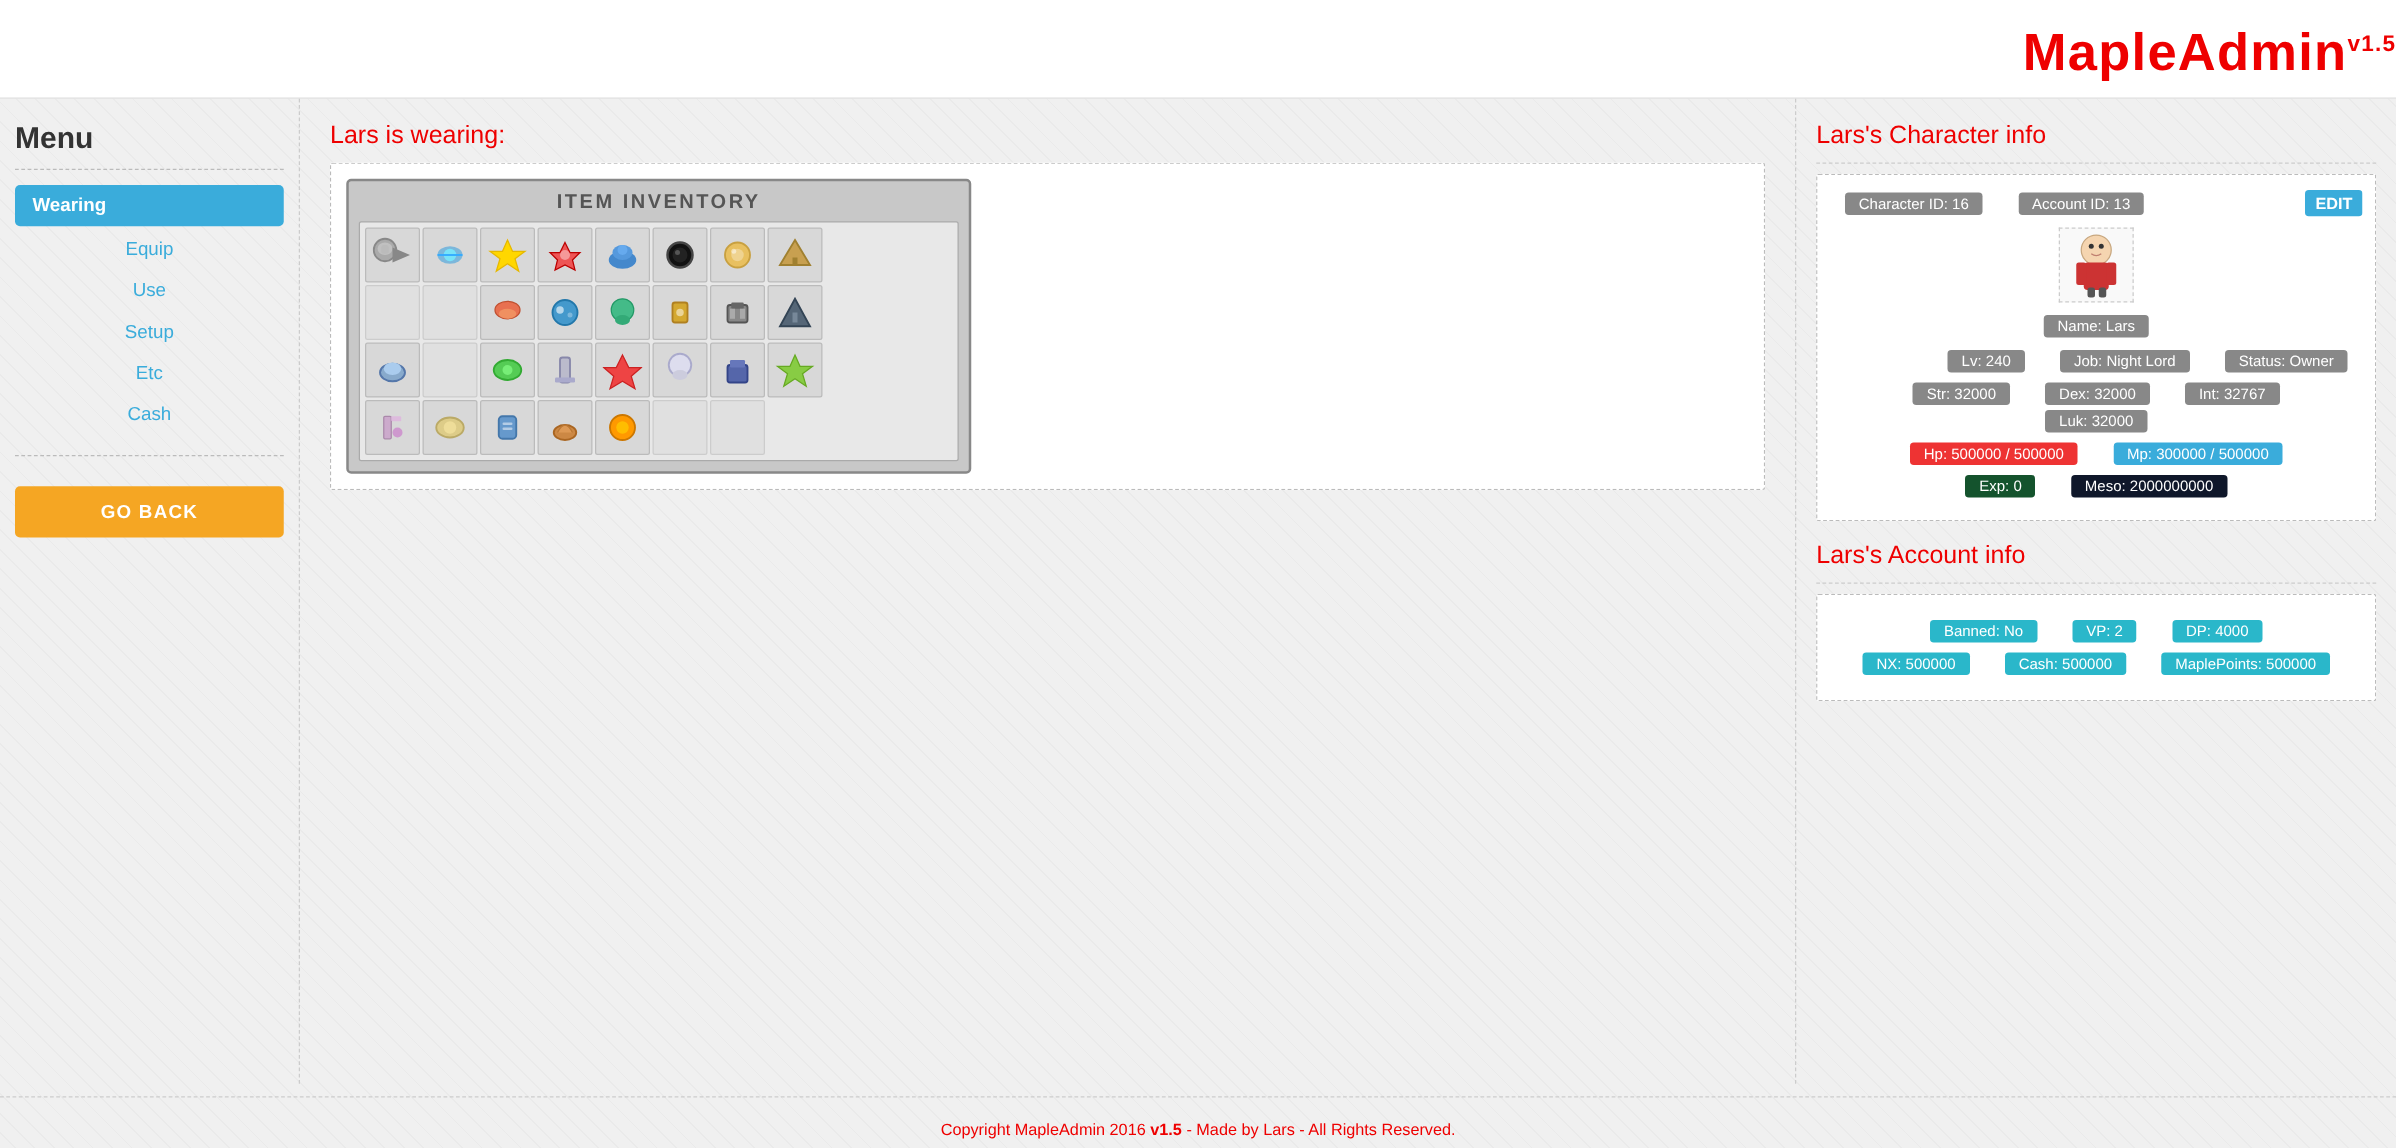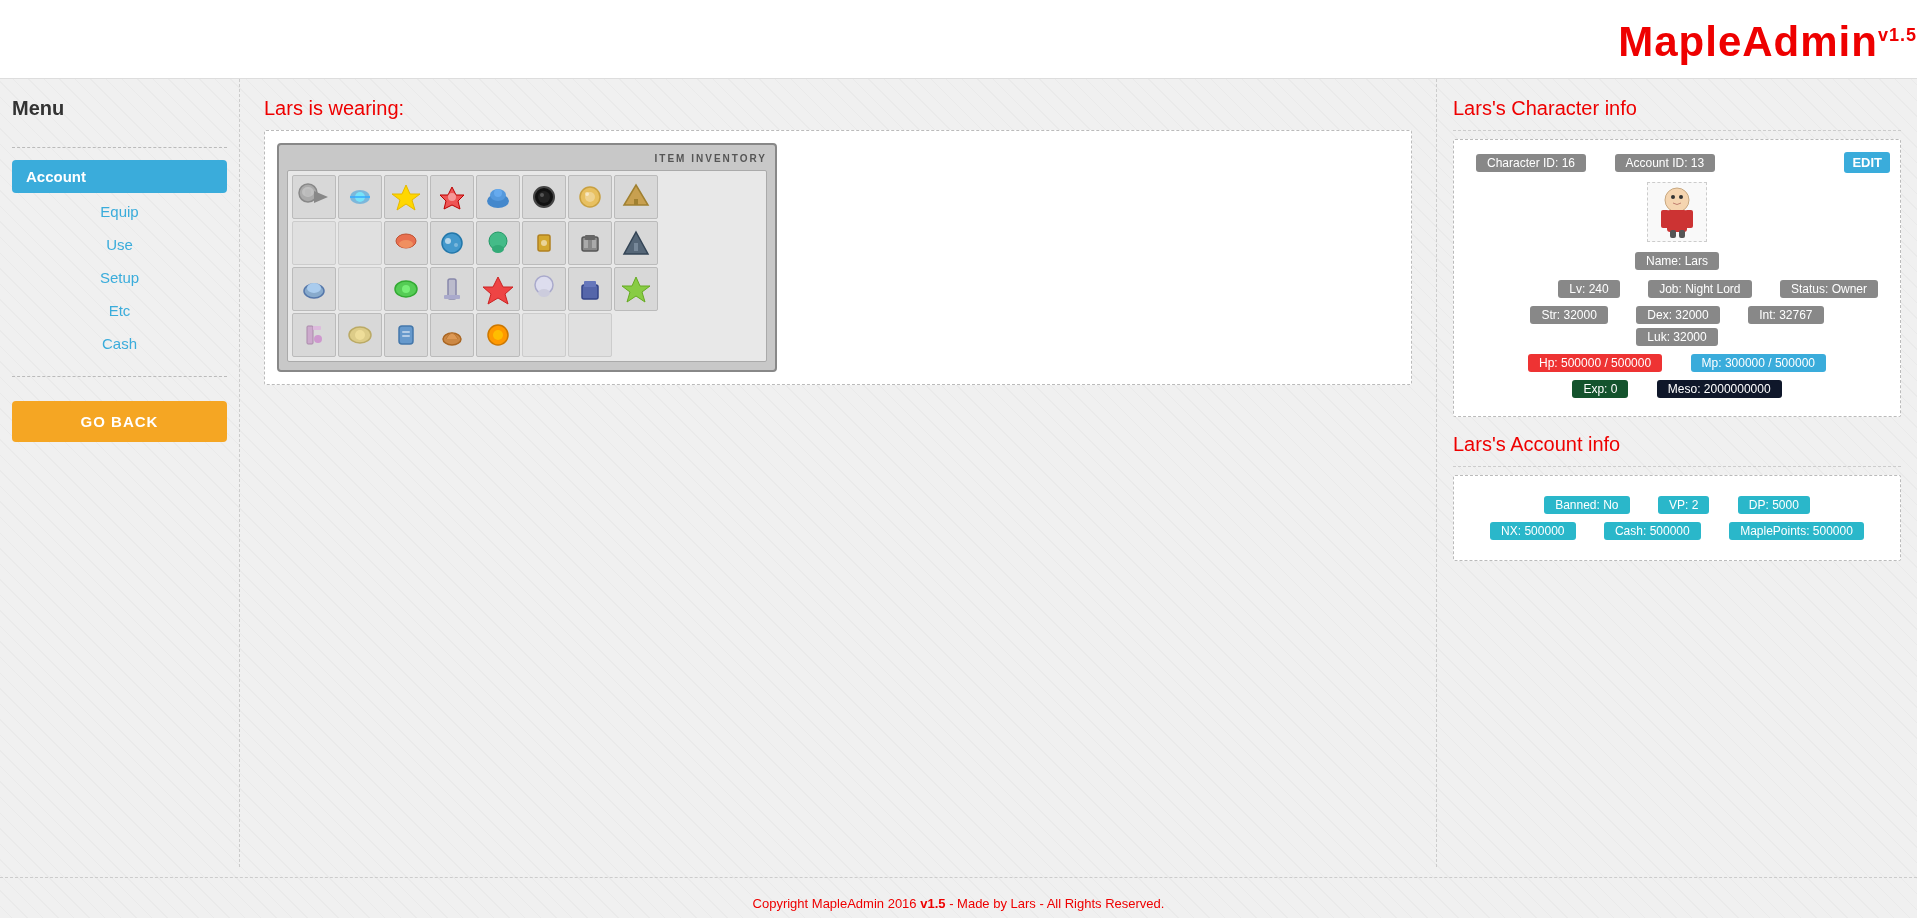--- a/index.html
+++ b/index.html
@@ -40,24 +40,24 @@
     }
     
     .sidebar {
       width: 240px;
       min-width: 240px;
       padding: 18px 12px 18px 12px;
       border-right: 1px dashed #ccc;
       background: transparent;
     }
     .sidebar-title {
-      font-size: 20px;
+      font-size: 24px;
       font-weight: bold;
       color: #333;
-      margin-bottom: 27px;
+      margin-bottom: 10px;
     }
     .sidebar hr {
       border: none;
       border-top: 1px dashed #bbb;
       margin-bottom: 12px;
     }
     .sidebar-menu-active {
       background: #3aacdb;
       color: #fff;
       padding: 8px 14px;
@@ -118,22 +118,22 @@
     }
     
     .inventory-panel {
       background: #c8c8c8;
       border: 2px solid #888;
       border-radius: 4px;
       padding: 8px;
       max-width: 500px;
     }
     .inventory-panel-title {
-      text-align: right;
-      font-size: 10px;
+      text-align: center;
+      font-size: 16px;
       font-weight: bold;
       color: #555;
       letter-spacing: 2px;
       margin-bottom: 6px;
     }
     .inventory-grid {
       display: grid;
       grid-template-columns: repeat(8, 44px);
       gap: 2px;
       background: #e8e8e8;
@@ -236,21 +236,21 @@
   <h1>
     <span>MapleAdmin</span><span class="version">v1.5</span>
   </h1>
 </div>
 
 <div class="main-layout">
 
   <div class="sidebar">
     <div class="sidebar-title">Menu</div>
     <hr>
-    <button class="sidebar-menu-active">Account</button>
+    <button class="sidebar-menu-active">Wearing</button>
     <a class="sidebar-menu-item">Equip</a>
     <a class="sidebar-menu-item">Use</a>
     <a class="sidebar-menu-item">Setup</a>
     <a class="sidebar-menu-item">Etc</a>
     <a class="sidebar-menu-item">Cash</a>
     <hr style="margin-top:16px;">
     <button class="go-back-btn">GO BACK</button>
   </div>
 
   <div class="main-content">
@@ -483,21 +483,21 @@
         <span class="badge badge-green">Meso: 2000000000</span>
       </div>
     </div>
 
     <div class="section-title">Lars's Account info</div>
     <hr class="info-divider">
     <div class="char-info-box">
       <div class="info-row" style="margin-top:6px;">
         <span class="badge badge-cyan">Banned: No</span>
         <span class="badge badge-cyan">VP: 2</span>
-        <span class="badge badge-cyan">DP: 5000</span>
+        <span class="badge badge-cyan">DP: 4000</span>
       </div>
       <div class="info-row" style="margin-top:4px; margin-bottom:6px;">
         <span class="badge badge-cyan">NX: 500000</span>
         <span class="badge badge-cyan">Cash: 500000</span>
         <span class="badge badge-cyan">MaplePoints: 500000</span>
       </div>
     </div>
   </div>
 </div>
 

